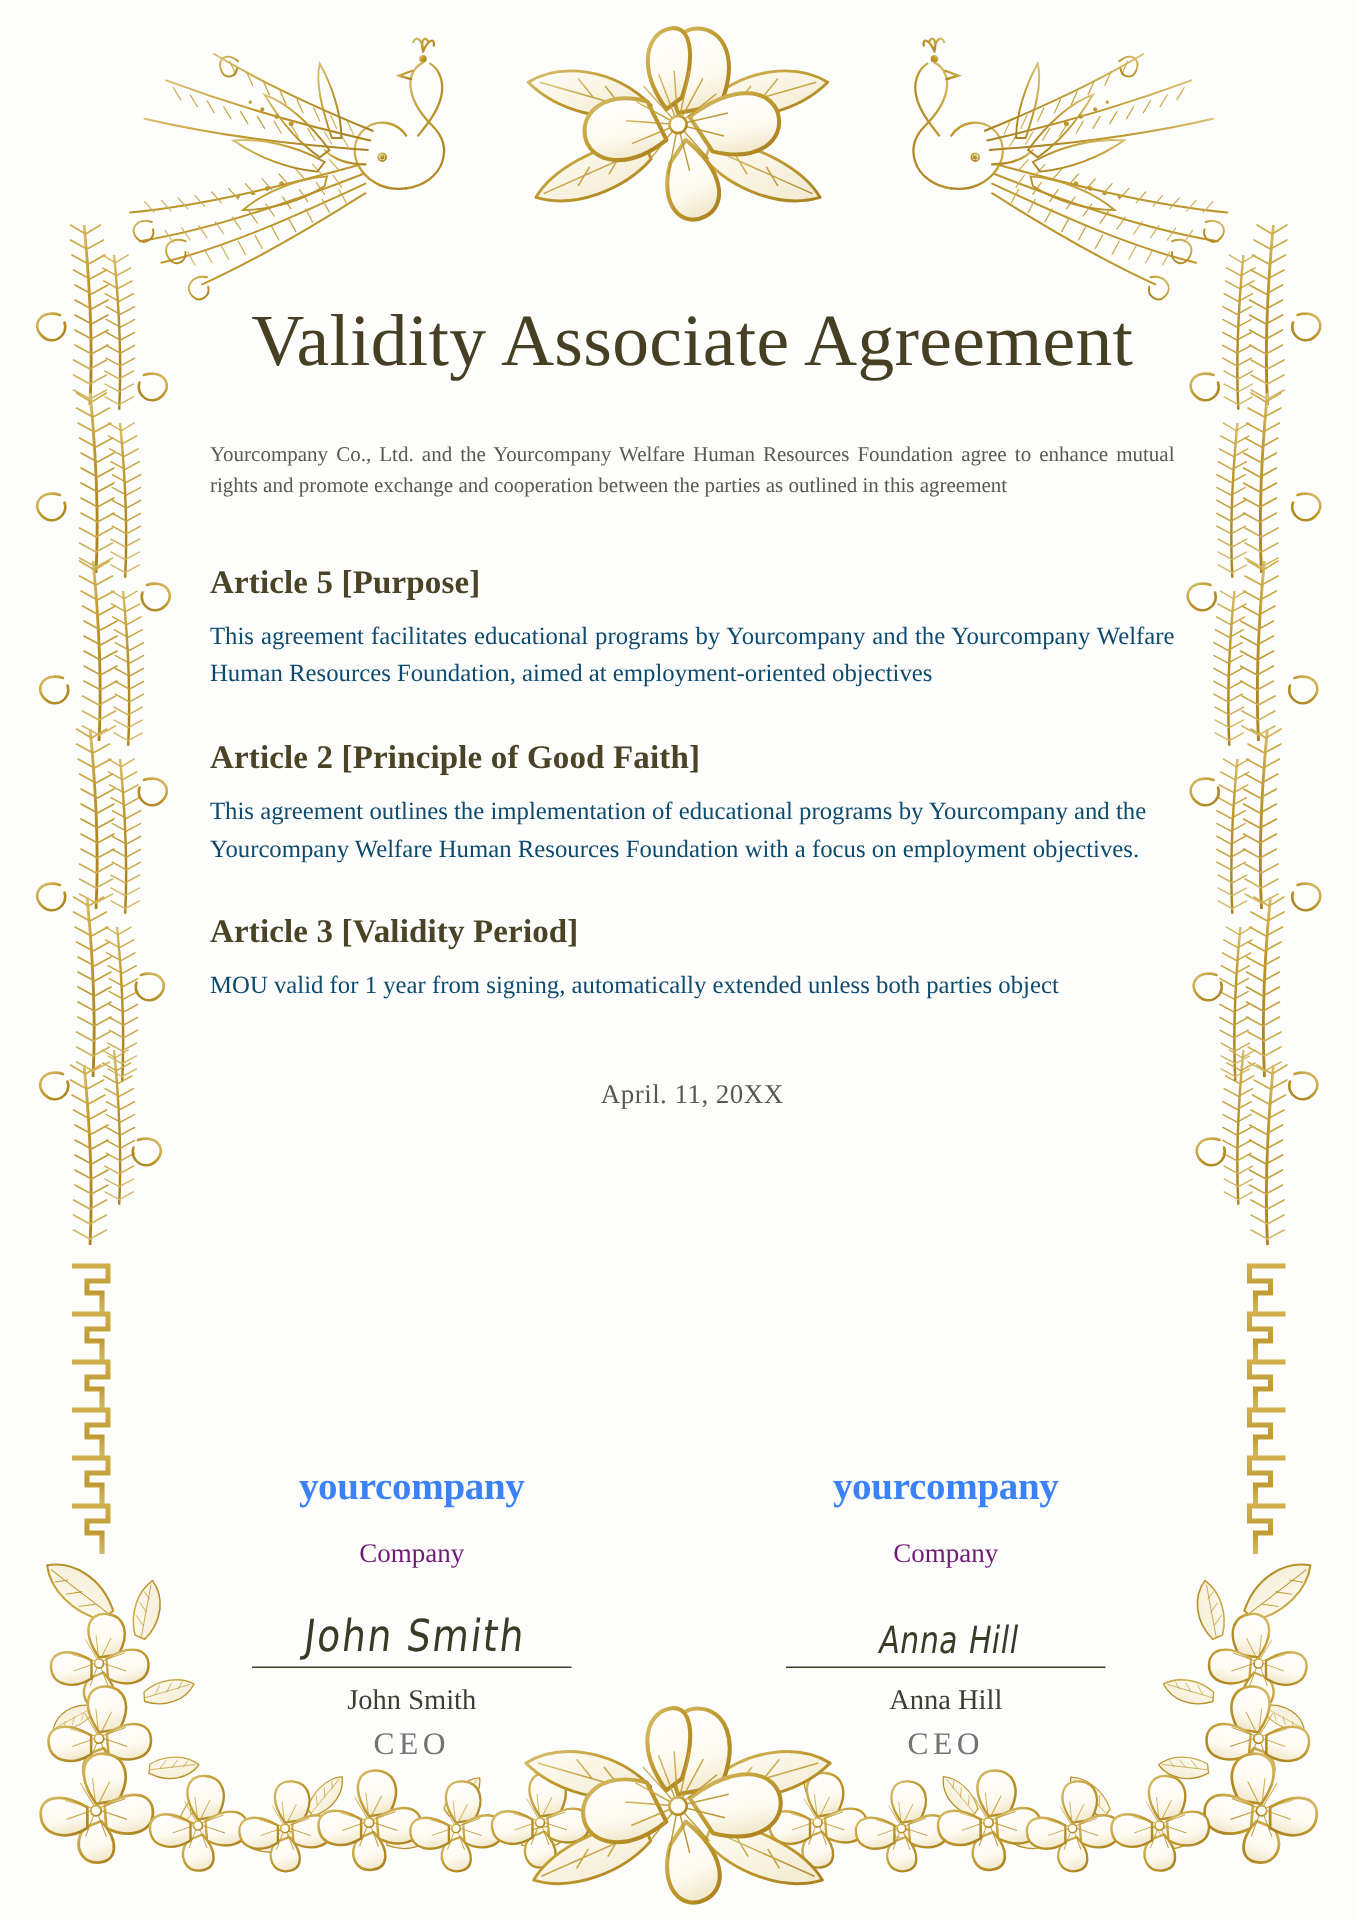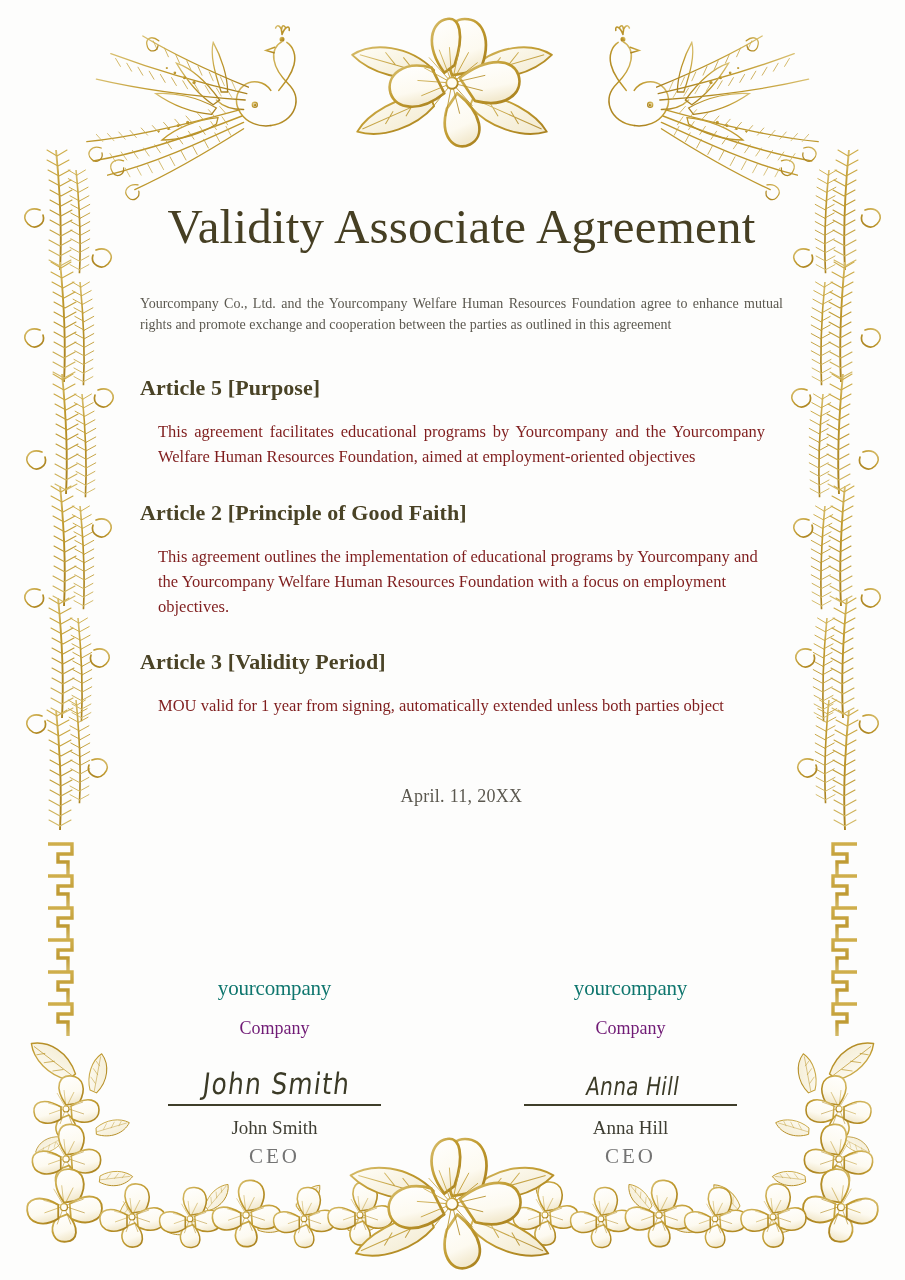--- a/index.html
+++ b/index.html
@@ -62,24 +62,24 @@
   .article-block.first { margin-top: 40px; }
 
   .article-heading {
     margin: 0 0 10px 0;
     font-size: 22px;
     font-weight: 700;
     color: #4a4326;
     letter-spacing: 0.1px;
   }
   .article-body {
-    margin: 18px;
+    margin: 0;
     font-size: 16.5px;
     line-height: 1.52;
-    color: #7f1d1d;
+    color: #0c4a6e;
   }
   .article-body.justified {
     text-align: justify;
     text-justify: inter-word;
   }
   .article-body.plain { text-align: left; }
 
   .doc-date {
     margin: 0;
     padding-top: 50px;
@@ -97,23 +97,23 @@
     width: 905px;
     display: flex;
     justify-content: center;
     gap: 143px;
   }
   .sign-block {
     width: 213px;
     text-align: center;
   }
   .sign-company {
-    font-size: 21px;
-    font-weight: 400;
-    color: #0f766e;
+    font-size: 26px;
+    font-weight: 700;
+    color: #3b82f6;
     letter-spacing: -0.2px;
     line-height: 1.25;
   }
   .sign-company-label {
     font-size: 18px;
     color: #701a75;
     line-height: 1.45;
     margin-top: 14px;
   }
   .sign-mark-wrap {

